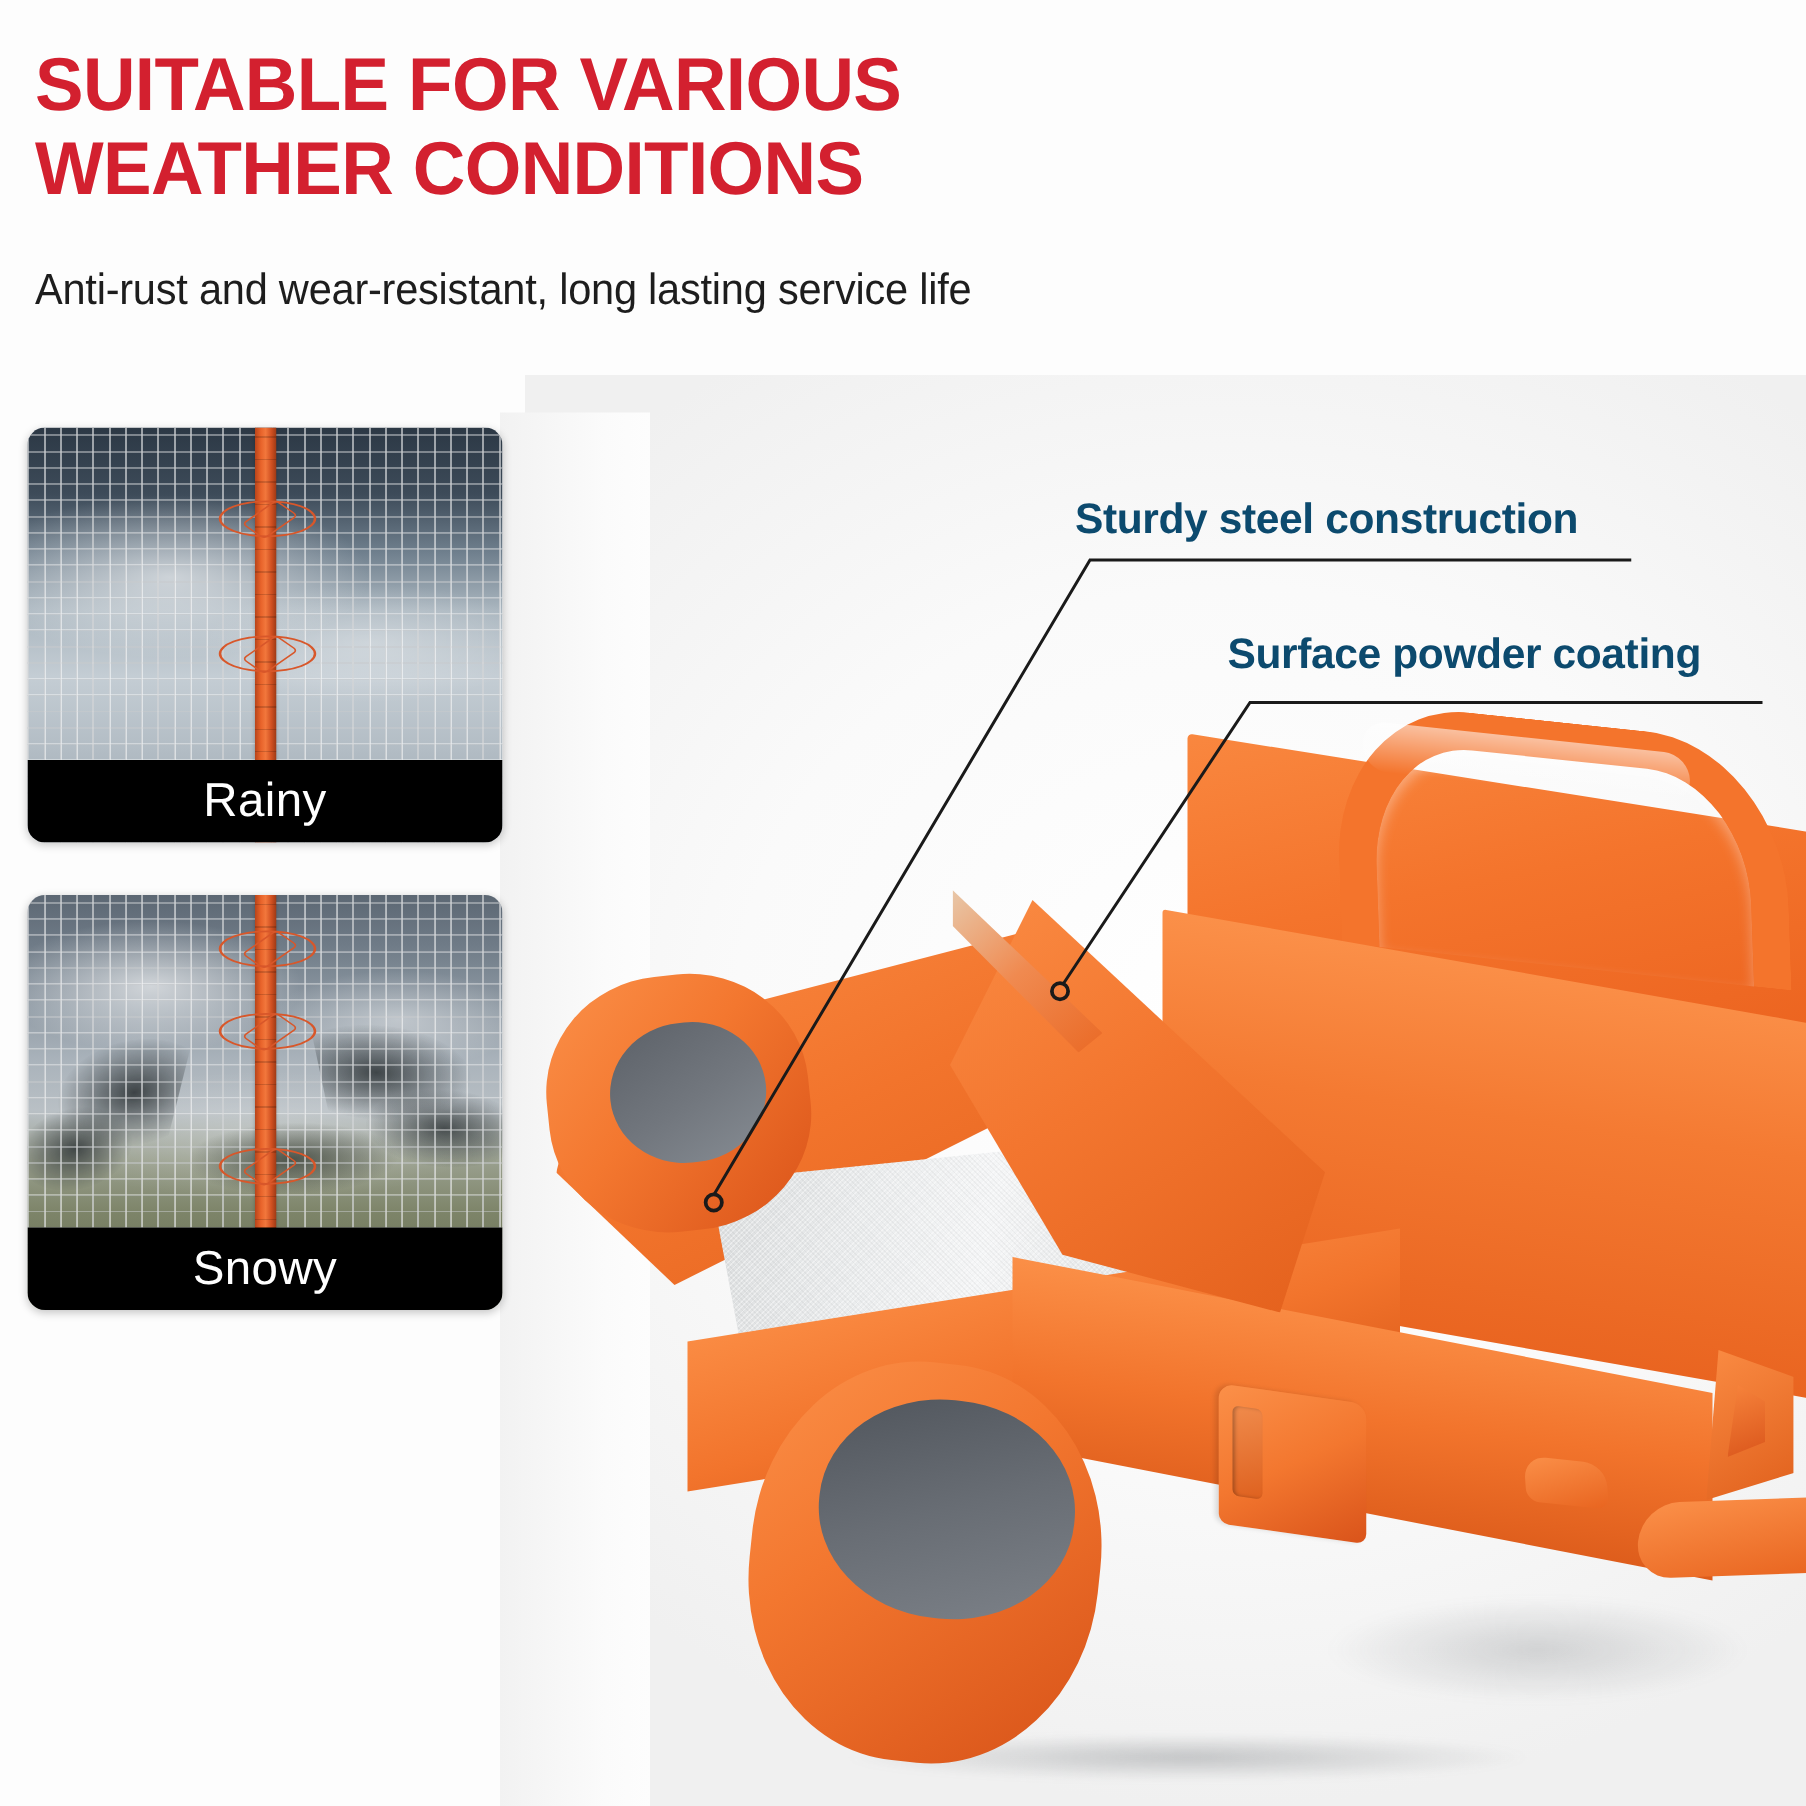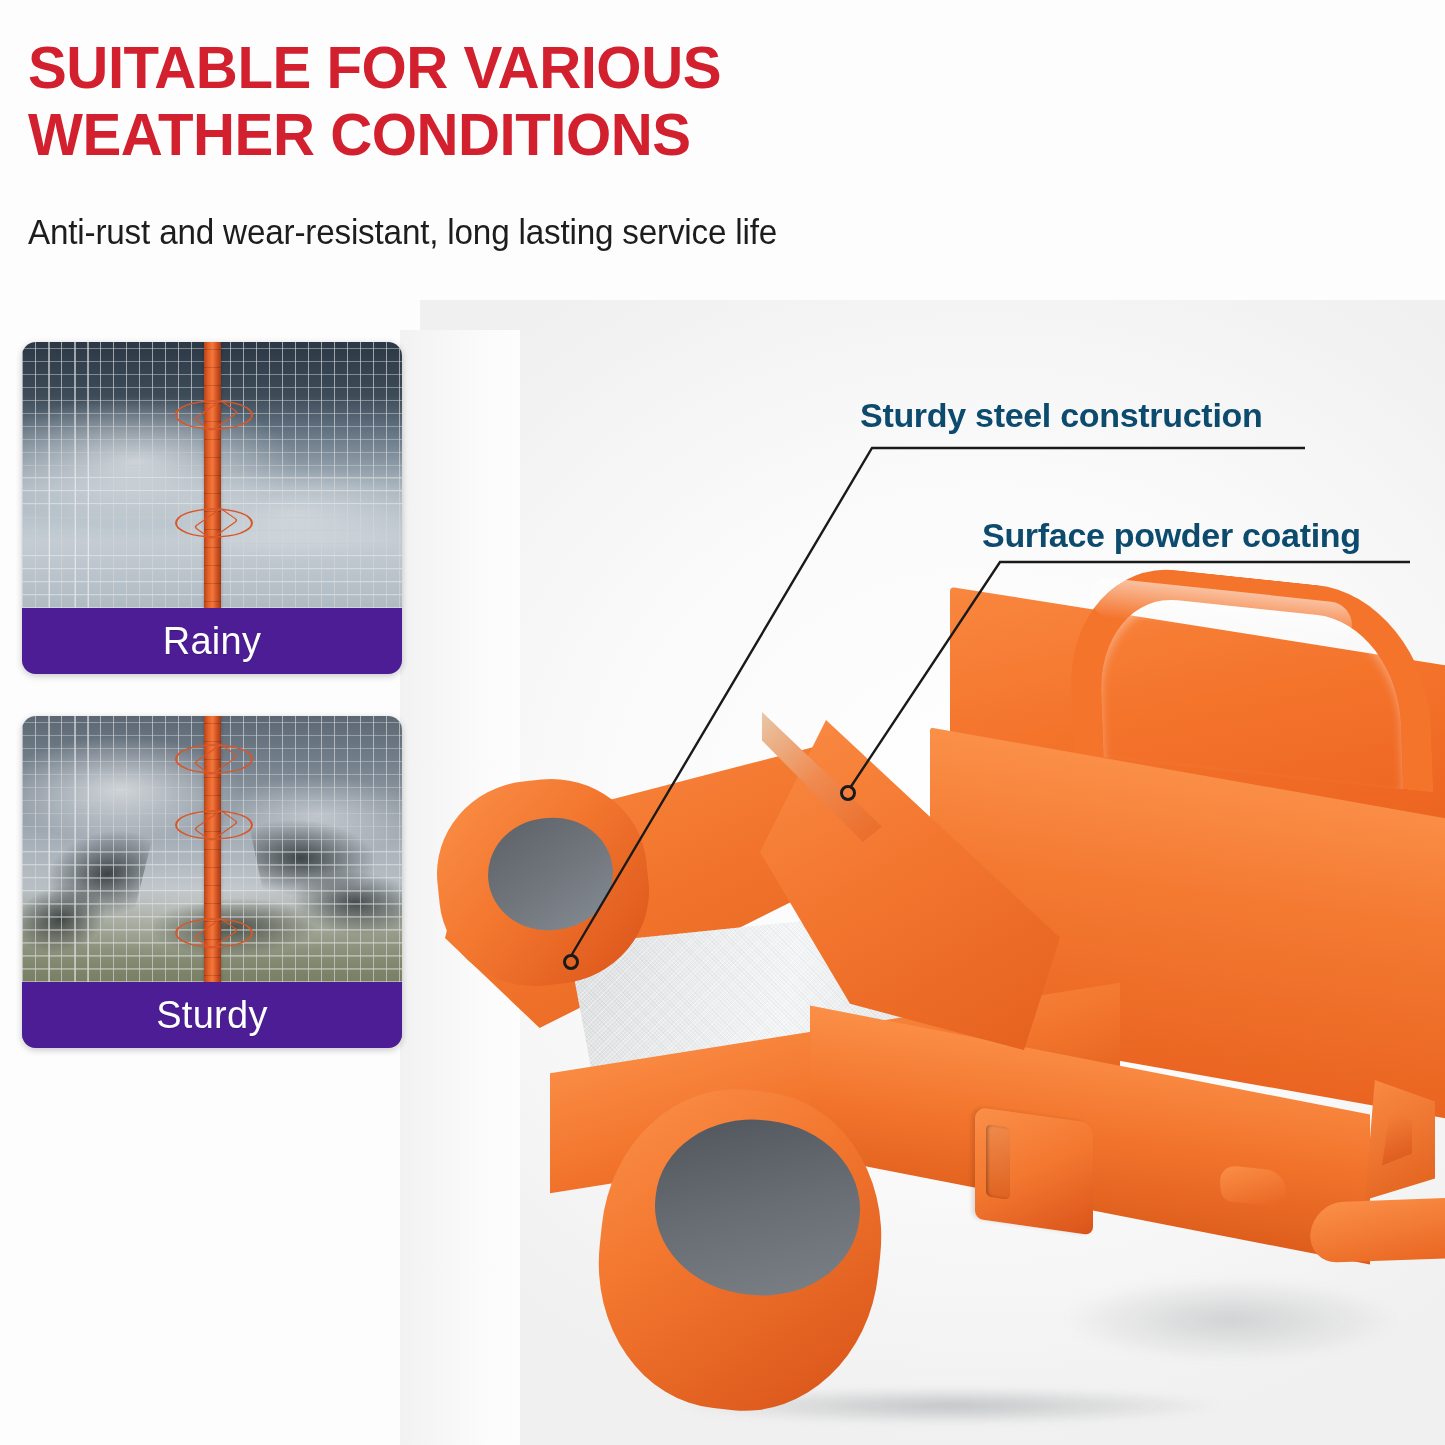--- a/index.html
+++ b/index.html
@@ -240,41 +240,41 @@
     border-radius: 6px;
     transform: rotate(45deg) scale(0.75);
   }
 
   .thumb-label {
     position: absolute;
     left: 0;
     right: 0;
     bottom: 0;
     height: 66px;
-    background: #4c1d95;
+    background: #000000;
     color: #ffffff;
     font-size: 38px;
     line-height: 66px;
     text-align: center;
     font-weight: 400;
     letter-spacing: 0.3px;
     text-shadow: 0 1px 1px rgba(0,0,0,0.18);
   }
 
   
   .callout-text {
     position: absolute;
     color: #0c4a6e;
     font-size: 34px;
     font-weight: 700;
     letter-spacing: -0.3px;
     white-space: nowrap;
   }
   #callout-1-text { left: 860px; top: 396px; }
-  #callout-2-text { left: 982px; top: 516px; }
+  #callout-2-text { left: 982px; top: 504px; }
 
   .leader-svg {
     position: absolute;
     left: 0; top: 0;
     width: 1445px; height: 1445px;
     pointer-events: none;
   }
 
   
   .product {
@@ -489,21 +489,21 @@
       <div class="tree tree-l"></div>
       <div class="tree tree-r"></div>
       <div class="tree tree-m"></div>
       <div class="mesh-dark"></div>
       <div class="mesh"></div>
       <div class="post"></div>
       <div class="clip-shape" style="top:22px"></div>
       <div class="clip-shape" style="top:88px"></div>
       <div class="clip-shape" style="top:196px"></div>
       <div class="clip-shape" style="top:278px"></div>
-      <div class="thumb-label">Sturdy</div>
+      <div class="thumb-label">Snowy</div>
     </div>
   </div>
 
   <div class="product">
     <div class="pc shadow"></div>
     <div class="pc shadow2"></div>
 
     <div class="pc beam-top"></div>
     <div class="pc handle"></div>
     <div class="pc handle-gloss"></div>

